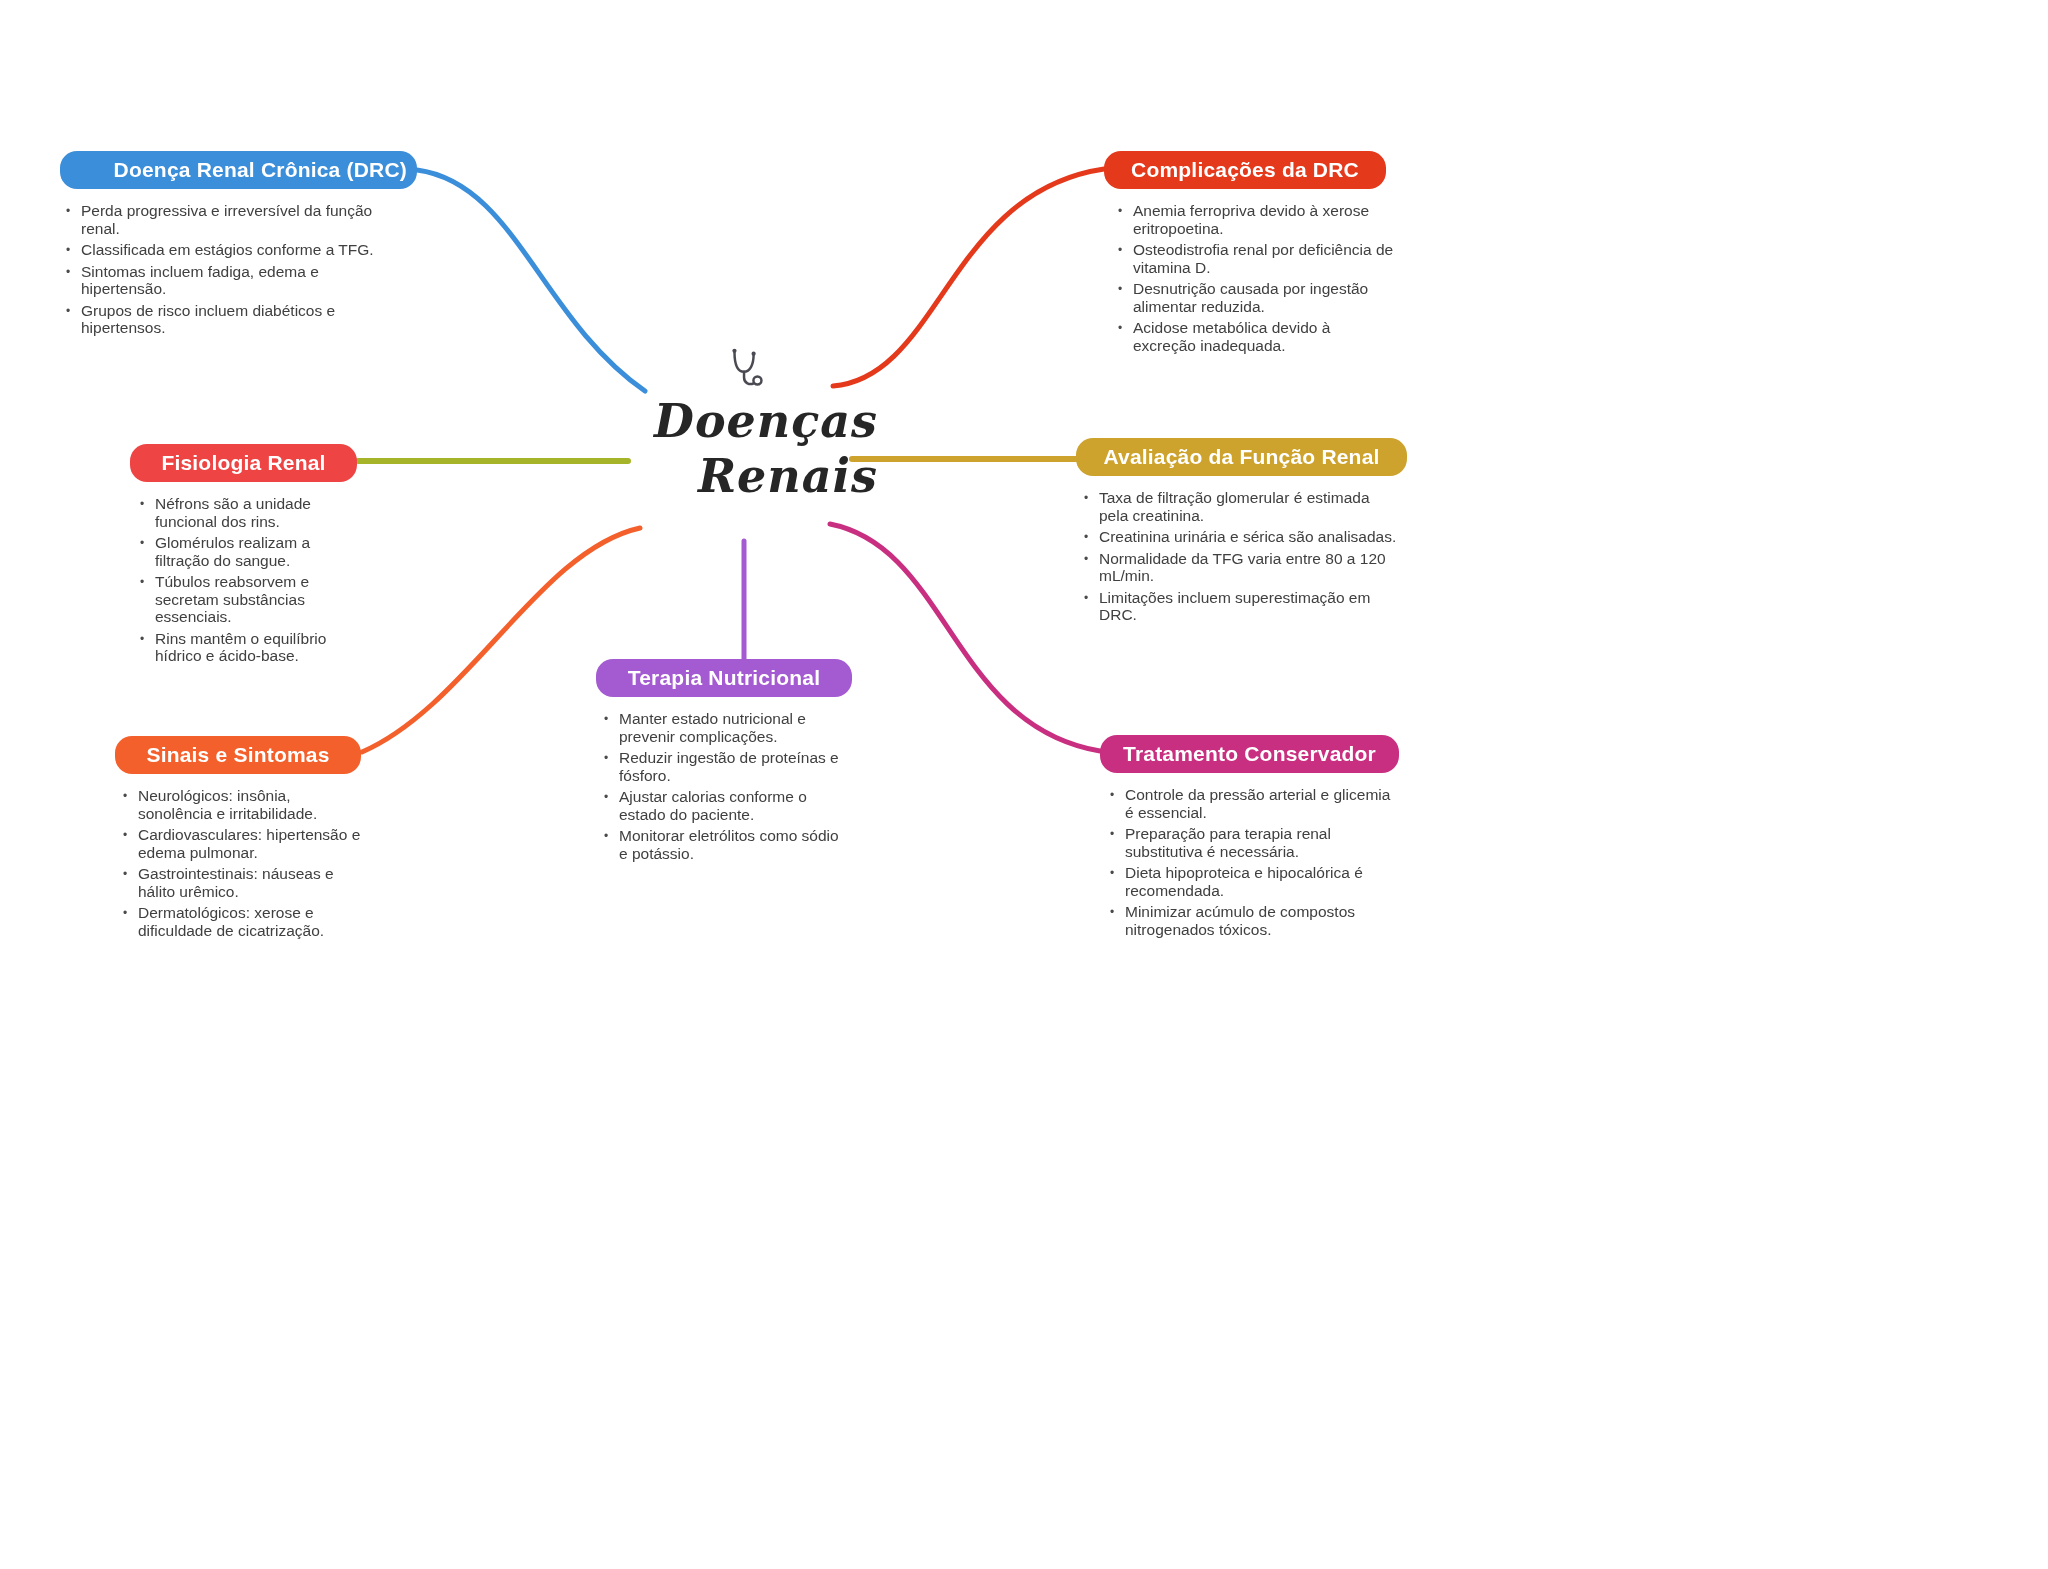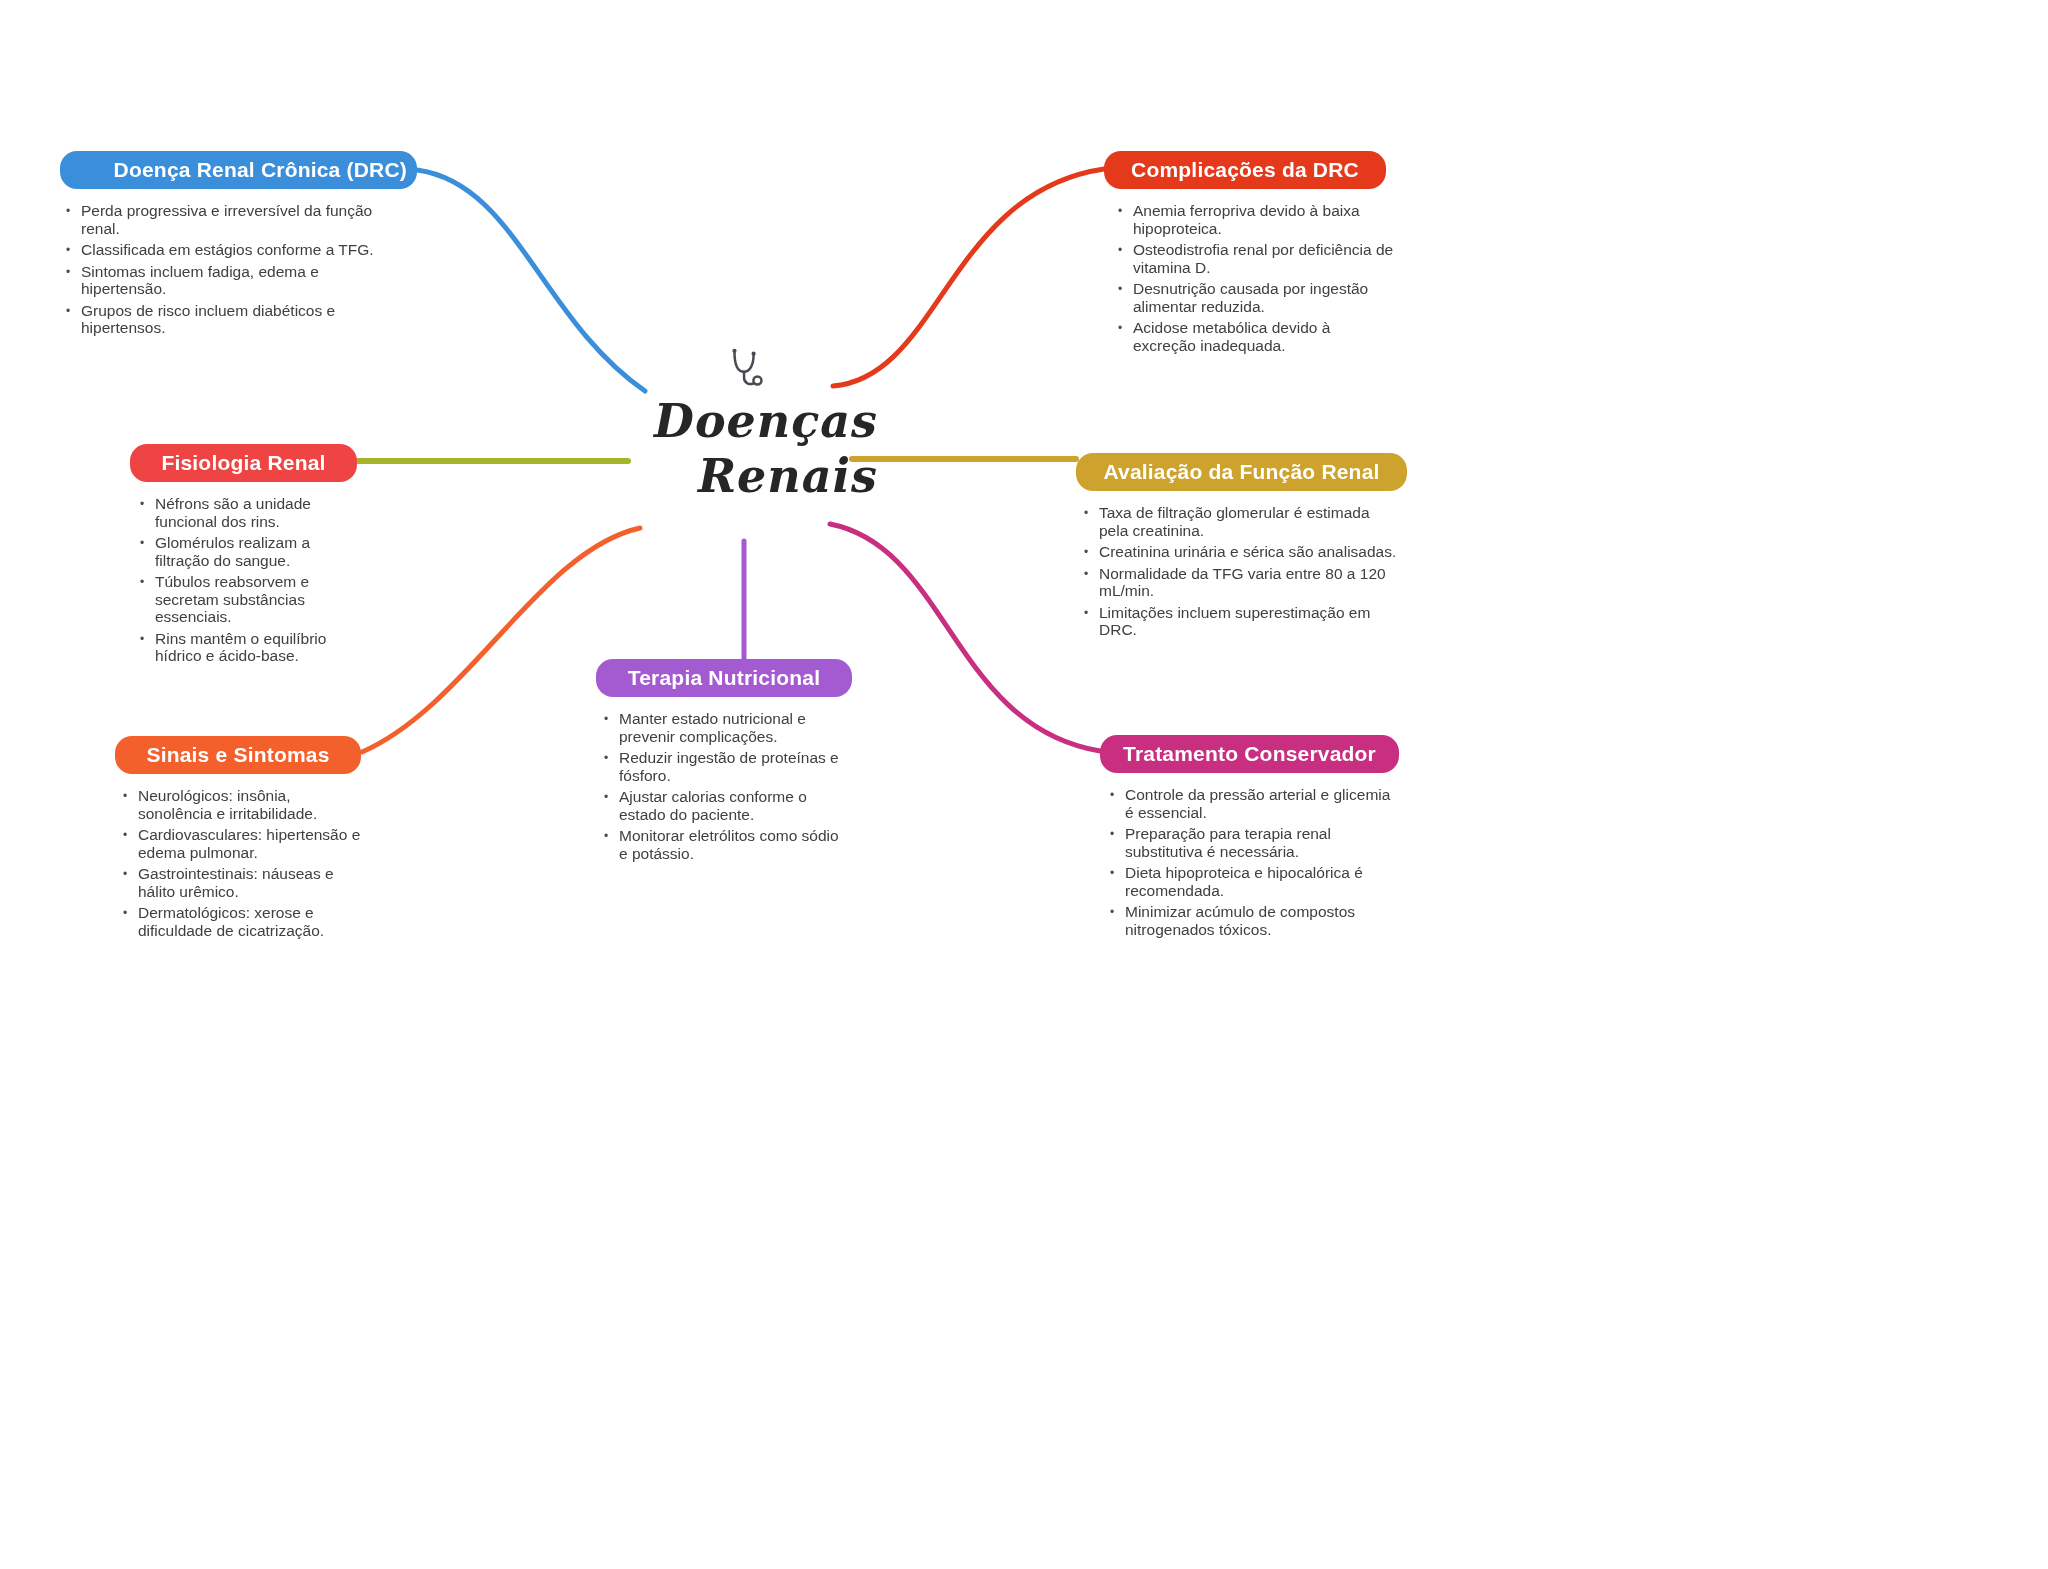--- a/index.html
+++ b/index.html
@@ -67,38 +67,38 @@
       <li>Perda progressiva e irreversível da função renal.</li>
       <li>Classificada em estágios conforme a TFG.</li>
       <li>Sintomas incluem fadiga, edema e hipertensão.</li>
       <li>Grupos de risco incluem diabéticos e hipertensos.</li>
     </ul>
   </div>
 
   <div class="branch" style="left:1104px; top:151px; width:300px;">
     <div class="pill c-complic" style="width:282px;">Complicações da DRC</div>
     <ul class="items" style="width:278px; margin-left:12px;">
-      <li>Anemia ferropriva devido à baixa hipoproteica.</li>
+      <li>Anemia ferropriva devido à xerose eritropoetina.</li>
       <li>Osteodistrofia renal por deficiência de vitamina D.</li>
       <li>Desnutrição causada por ingestão alimentar reduzida.</li>
       <li>Acidose metabólica devido à excreção inadequada.</li>
     </ul>
   </div>
 
   <div class="branch" style="left:130px; top:444px; width:227px;">
     <div class="pill c-fisio" style="width:227px;">Fisiologia Renal</div>
     <ul class="items" style="width:218px; margin-left:8px;">
       <li>Néfrons são a unidade funcional dos rins.</li>
       <li>Glomérulos realizam a filtração do sangue.</li>
       <li>Túbulos reabsorvem e secretam substâncias essenciais.</li>
       <li>Rins mantêm o equilíbrio hídrico e ácido-base.</li>
     </ul>
   </div>
 
-  <div class="branch" style="left:1076px; top:453px; width:331px;">
+  <div class="branch" style="left:1076px; top:438px; width:331px;">
     <div class="pill c-avalia" style="width:331px;">Avaliação da Função Renal</div>
     <ul class="items" style="width:320px; margin-left:6px;">
       <li>Taxa de filtração glomerular é estimada pela creatinina.</li>
       <li>Creatinina urinária e sérica são analisadas.</li>
       <li>Normalidade da TFG varia entre 80 a 120 mL/min.</li>
       <li>Limitações incluem superestimação em DRC.</li>
     </ul>
   </div>
 
   <div class="branch" style="left:596px; top:659px; width:256px;">

